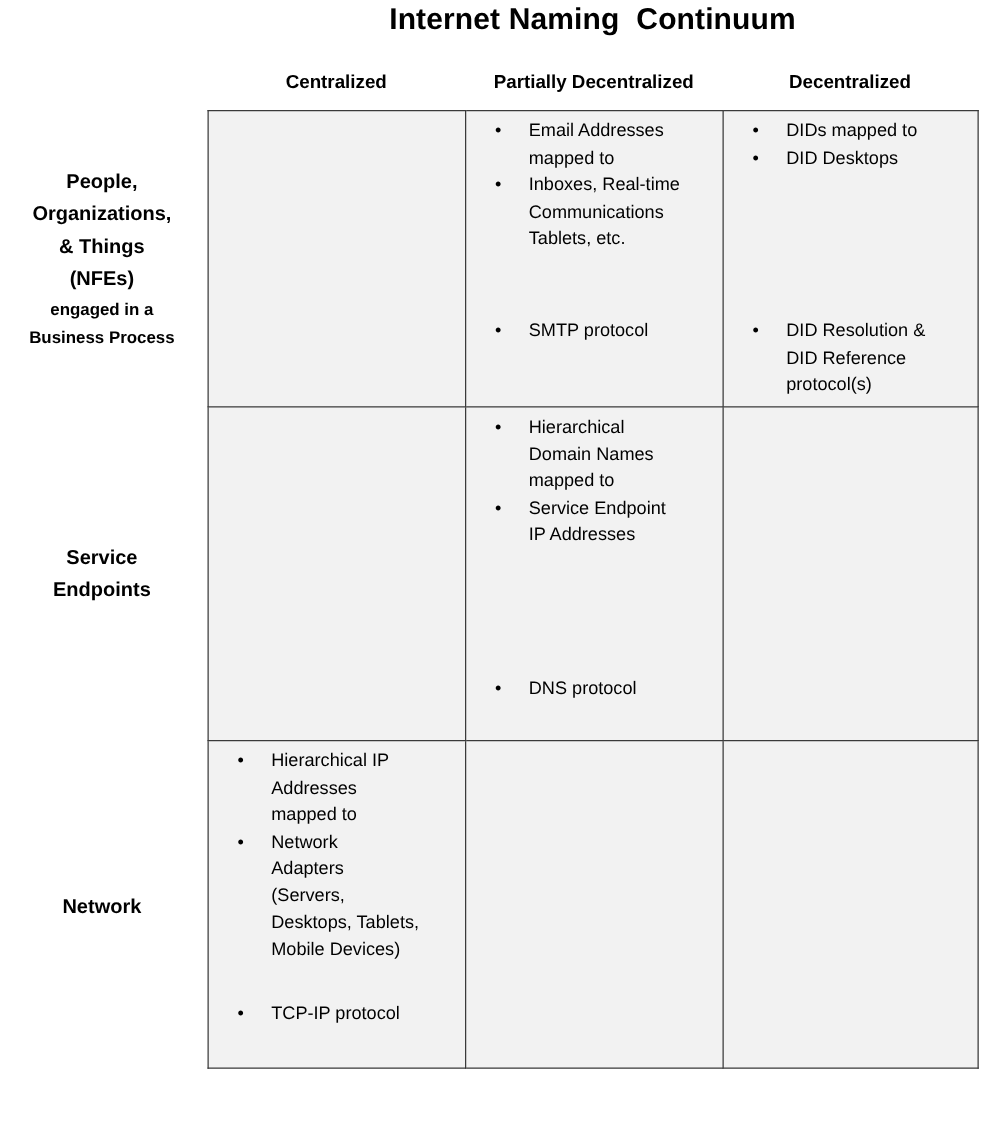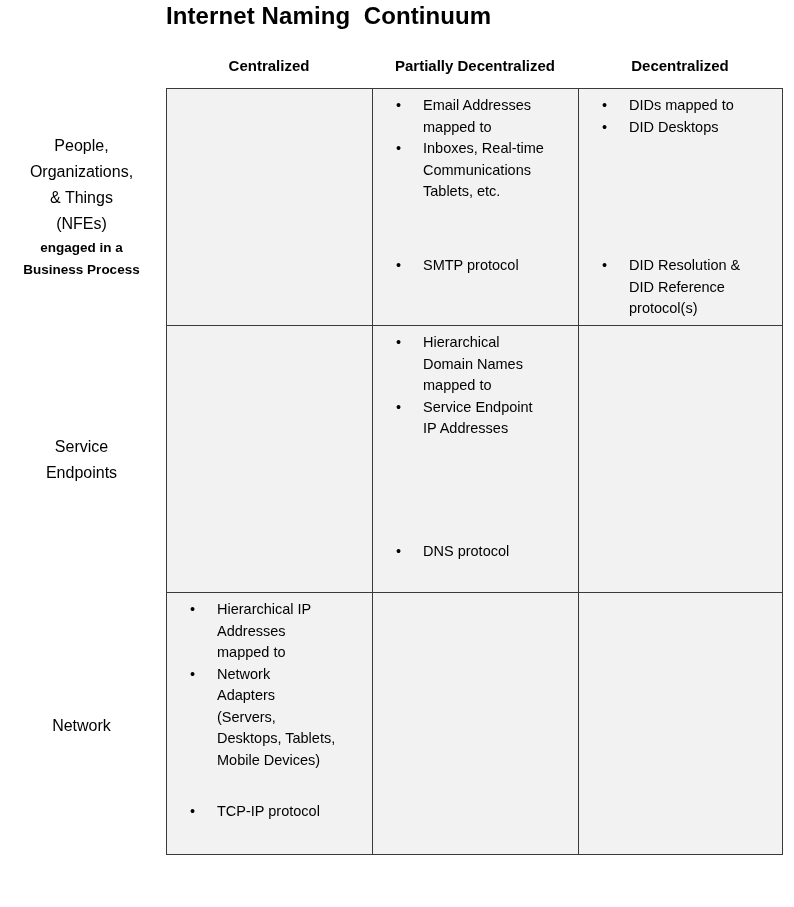--- a/index.html
+++ b/index.html
@@ -15,20 +15,21 @@
     overflow: hidden;
     position: relative;
   }
 
   
   .title {
     position: absolute;
     left: 166px;
     top: 2px;
     width: 616px;
+    text-align: center;
     font-size: 24px;
     font-weight: bold;
     letter-spacing: 0.1px;
     white-space: pre;
   }
 
   
   .col-headers {
     position: absolute;
     left: 166px;
@@ -63,21 +64,21 @@
     text-align: center;
     box-sizing: border-box;
     padding-right: 3px;
   }
   .rl-0 { height: 238px; }
   .rl-1 { height: 268px; }
   .rl-2 { height: 263px; }
 
   .rl-main {
     font-size: 16px;
-    font-weight: normal;
+    font-weight: bold;
     line-height: 26px;
     white-space: pre-line;
   }
   .rl-sub {
     font-size: 13.5px;
     font-weight: bold;
     line-height: 22px;
     white-space: pre-line;
   }
 

